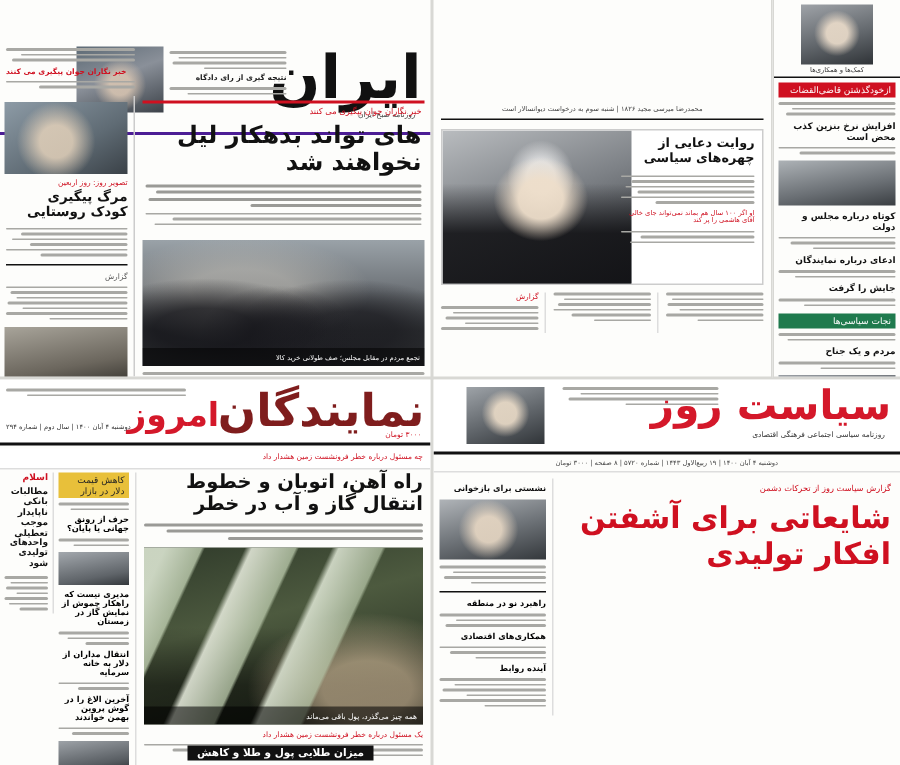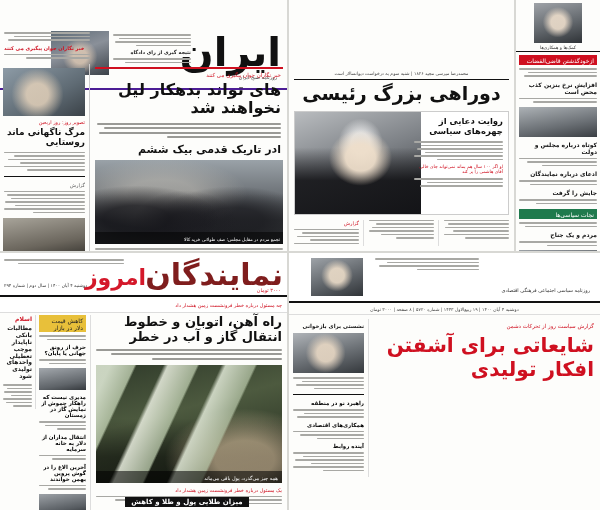--- a/index.html
+++ b/index.html
@@ -153,21 +153,20 @@
         <div class="rule-red" style="margin:3px 4px 3px 4px;width:188px;"></div>
         <div style="padding:0 6px;">
           <div style="font-size:5.5px;color:#cf1020;text-align:right;">خبر نگاران جوان پیگیری می کنند</div>
           <div class="headline" style="font-size:16px;margin-top:3px;">های تواند بدهکار لیل نخواهند شد</div>
           <div class="lines" style="margin-top:5px;">
             <i style="width:100%"></i>
               <i style="width:96%"></i>
               <i style="width:99%"></i>
               <i style="width:62%"></i>
           </div>
-          <div class="headline" style="font-size:11px;margin-top:6px;">ادر تاریک قدمی بیک ششم</div>
           <div class="lines fine" style="margin-top:4px;">
             <i style="width:100%"></i>
               <i style="width:90%"></i>
               <i style="width:97%"></i>
           </div>
         </div>
 
         <div class="photo" style="position:absolute;right:4px;top:96px;width:188px;height:84px;
                     background:linear-gradient(180deg,#9aa2a8 0%,#6e7378 40%,#4a4e52 100%);">
           <div class="shade" style="background:
@@ -183,21 +182,21 @@
           <i style="width:100%"></i>
             <i style="width:93%"></i>
         </div>
       </div>
 
       <div class="colbox" style="position:absolute;left:0;top:0;width:90px;height:100%;padding:4px 4px 0 4px;">
         <div class="photo" style="width:82px;height:48px;background:linear-gradient(150deg,#8d9ba6 0%,#5f6b74 60%,#3a4147 100%);">
           <div class="shade" style="background:radial-gradient(circle at 42% 55%, rgba(235,215,190,.8) 0 20%, rgba(0,0,0,0) 48%);"></div>
         </div>
         <div class="tinylabel" style="text-align:right;margin-top:3px;color:#cf1020;">تصویر روز: روز اربعین</div>
-        <div class="headline" style="font-size:9px;margin-top:2px;">مرگ ناگهانی ماند روستایی</div>
+        <div class="headline" style="font-size:9px;margin-top:2px;">مرگ پیگیری کودک روستایی</div>
         <div class="lines fine" style="margin-top:4px;">
           <i style="width:100%"></i>
             <i style="width:88%"></i>
             <i style="width:95%"></i>
             <i style="width:80%"></i>
           <i style="width:100%"></i>
             <i style="width:72%"></i>
         </div>
         <div class="rule" style="margin:5px 0;"></div>
         <div class="tinylabel" style="text-align:right;">گزارش</div>
@@ -214,21 +213,20 @@
 
       </div>
     </div>
   </div>
 
   <div class="paper" id="shargh">
 
     <div style="position:absolute;top:68px;left:0;right:0;bottom:0;padding:3px 5px;">
       <div style="font-size:4.5px;color:#444;text-align:center;">محمدرضا میرسی مجید ۱۸۲۶ | شنبه سوم به درخواست دیوانسالار است</div>
       <div class="rule" style="margin:3px 0;"></div>
-      <div class="headline" style="font-size:19px;text-align:center;">دوراهی بزرگ رئیسی</div>
 
       <div style="position:relative;margin-top:6px;height:104px;border:1px solid #ccc;background:#fff;overflow:hidden;">
         <div class="photo" style="position:absolute;left:0;top:0;width:126px;height:104px;
                     background:linear-gradient(160deg,#b9bcbf 0%,#7d8186 45%,#2c2f33 100%);">
           <div class="shade" style="background:
             radial-gradient(ellipse at 52% 44%, rgba(238,222,202,.95) 0 16%, rgba(0,0,0,0) 34%),
             radial-gradient(ellipse at 52% 30%, rgba(245,245,245,.8) 0 10%, rgba(0,0,0,0) 24%),
             linear-gradient(0deg, rgba(15,15,18,.85) 0 34%, rgba(0,0,0,0) 66%);"></div>
         </div>
         <div style="position:absolute;right:0;top:0;width:97px;padding:5px 5px 0 3px;">
@@ -441,20 +439,21 @@
       </div>
 
       <div style="position:absolute;right:0;bottom:2px;width:200px;text-align:center;">
         <span style="font-size:7px;font-weight:bold;color:#fff;background:#111;padding:1px 6px;">میزان طلایی پول و طلا و کاهش</span>
       </div>
     </div>
   </div>
 
   <div class="paper" id="siasat">
     <div class="masthead">
+      <div class="logo-red">سیاست روز</div>
       <div class="logo-sub">روزنامه سیاسی اجتماعی فرهنگی اقتصادی</div>
 
       <div style="position:absolute;left:86px;top:5px;width:104px;">
         <div class="lines fine">
             <i style="width:100%"></i>
             <i style="width:88%"></i>
             <i style="width:96%"></i>
             <i style="width:60%"></i>
           </div>
       </div>

